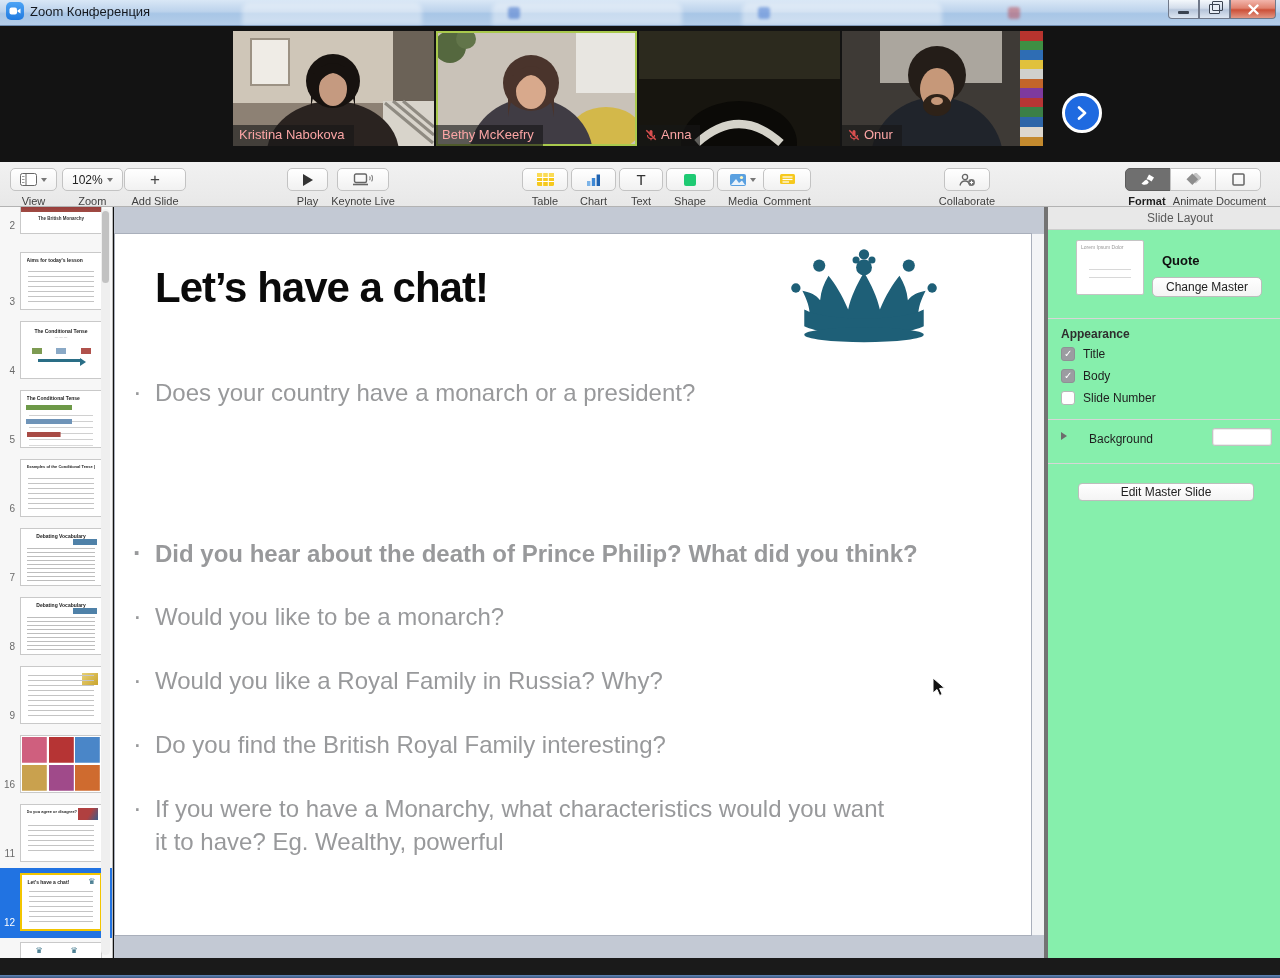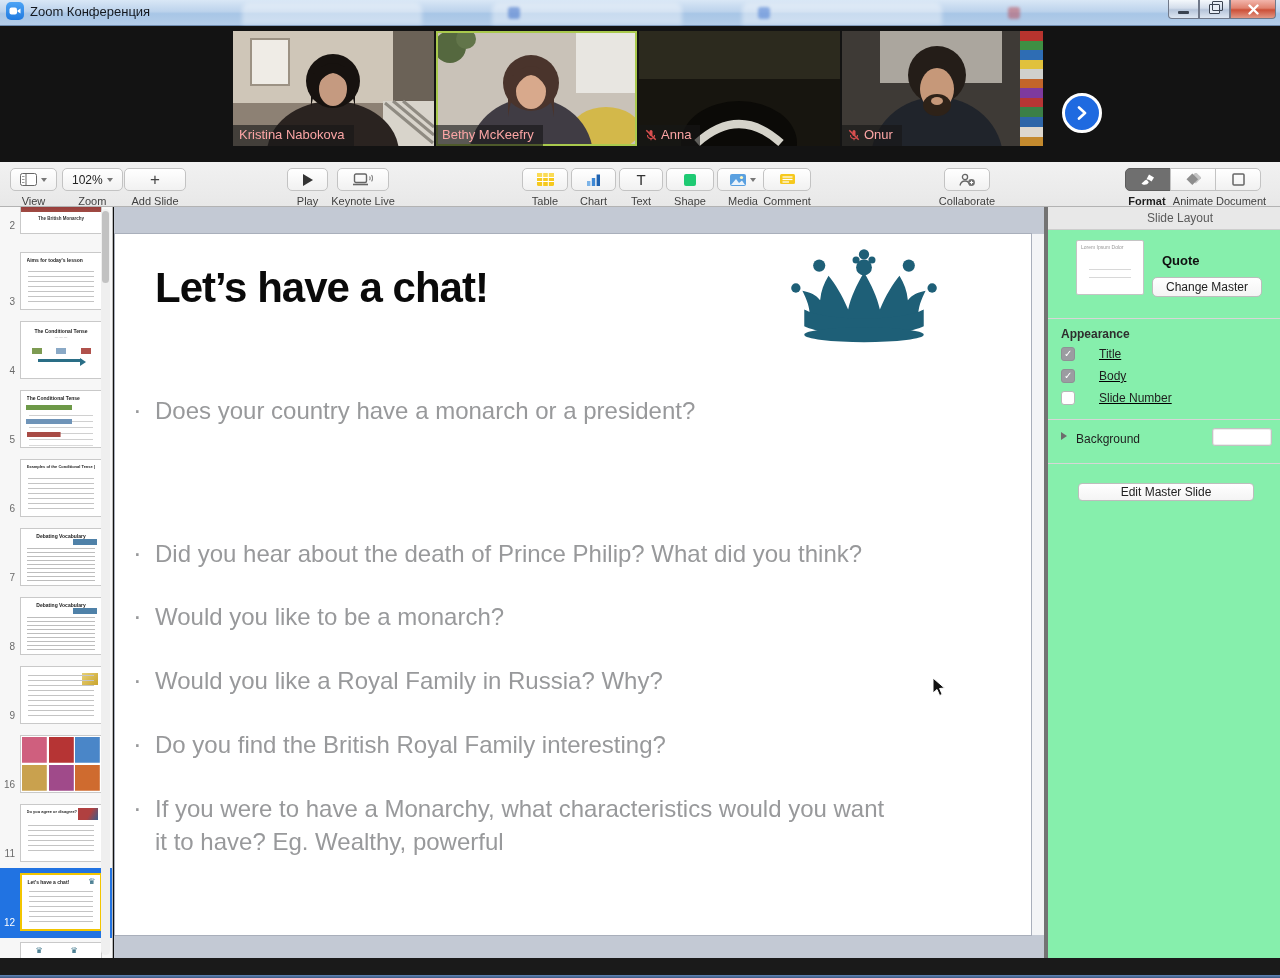--- a/index.html
+++ b/index.html
@@ -126,27 +126,27 @@
     border:1px solid #c4c4c4;border-radius:2px;overflow:hidden;}
   .mt-title{position:absolute;left:4px;top:3px;font-size:5px;color:#999;white-space:nowrap;}
   .mt-lines{position:absolute;left:18%;right:18%;top:52%;height:30%;
     background:repeating-linear-gradient(180deg,#d8d8d8 0 1px,transparent 1px 8px);}
   .master-name{position:absolute;left:114px;top:46px;font-weight:bold;font-size:13px;color:#101010;}
   .btn{background:linear-gradient(180deg,#ffffff,#f4f4f4);border:1px solid #bdbdbd;border-radius:5px;
     font-size:12px;color:#222;display:flex;align-items:center;justify-content:center;cursor:pointer;box-sizing:border-box;}
   .change-master{position:absolute;left:104px;top:70px;width:110px;height:20px;}
   .divider{position:absolute;left:0;width:235px;height:1px;background:#d6d6d6;}
   .sec-label{position:absolute;left:13px;font-size:12px;font-weight:bold;color:#2e2e2e;}
-  .chkrow{position:absolute;left:13px;display:flex;align-items:flex-start;gap:24px;text-decoration:underline;}
+  .chkrow{position:absolute;left:13px;display:flex;align-items:flex-start;gap:8px;}
   .chk{width:14px;height:14px;border-radius:3px;background:#fff;border:1px solid #b7b7b7;
     box-sizing:border-box;position:relative;cursor:pointer;}
   .chk.checked{background:#9b9ca1;border-color:#8f9095;}
   .chk.checked::after{content:"✓";position:absolute;left:2px;top:0px;font-size:10px;color:#fff;}
   .chklabel{font-size:12px;color:#1e1e1e;}
-  .bgrow{position:absolute;left:13px;top:225px;display:flex;gap:9px;}
+  .bgrow{position:absolute;left:13px;top:225px;display:flex;gap:22px;}
   .disc{width:0;height:0;border-top:4.5px solid transparent;border-bottom:4.5px solid transparent;
     border-left:6px solid #6d6d6d;cursor:pointer;}
   .bglabel{font-size:12px;color:#1e1e1e;}
   .colorwell{position:absolute;left:164px;top:221px;width:58px;height:16px;background:#fff;
     border:1px solid #c2c2c2;border-radius:3px;box-shadow:inset 0 0 0 1px #ececec;cursor:pointer;}
   .edit-master{position:absolute;left:30px;top:276px;width:176px;height:18px;border-radius:4px;}
 
   .blackbar{position:absolute;left:0;top:958px;width:1280px;height:17px;background:#1a1a1a;}
   .sliver{position:absolute;left:0;top:975px;width:1280px;height:3px;
     background:linear-gradient(180deg,#6287b8,#3a5680);}
@@ -558,24 +558,24 @@
           <circle cx="52" cy="21" r="6.5"></circle>
           <circle cx="148" cy="21" r="6.5"></circle>
           <circle cx="27" cy="45" r="5"></circle>
           <circle cx="173" cy="45" r="5"></circle>
           <path d="M100,28 C92,42 86,54 83,68 C76,52 70,42 62,32 C57,40 54,48 53,58 C48,52 43,50 34,48 C39,58 42,66 42,76 L100,88 L158,76 C158,66 161,58 166,48 C157,50 152,52 147,58 C146,48 143,40 138,32 C130,42 124,52 117,68 C114,54 108,42 100,28 Z"></path>
           <path d="M36,68 C60,81 140,81 164,68 L164,86 C140,98 60,98 36,86 Z"></path>
           <ellipse cx="100" cy="95" rx="64" ry="8"></ellipse>
         </g>
       </svg>
 
-      <div class="brow" style="top:142px;margin-top:18px;">
+      <div class="brow" style="top:142px;">
           <p>Does your country have a monarch or a president?</p>
         </div>
-      <div class="brow" style="top:303px;">
+      <div class="brow" style="top:303px;font-weight:bold;">
           <p>Did you hear about the death of Prince Philip? What did you think?</p>
         </div>
       <div class="brow" style="top:366px;">
           <p>Would you like to be a monarch?</p>
         </div>
       <div class="brow" style="top:430px;">
           <p>Would you like a Royal Family in Russia? Why?</p>
         </div>
       <div class="brow" style="top:494px;">
           <p>Do you find the British Royal Family interesting?</p>

